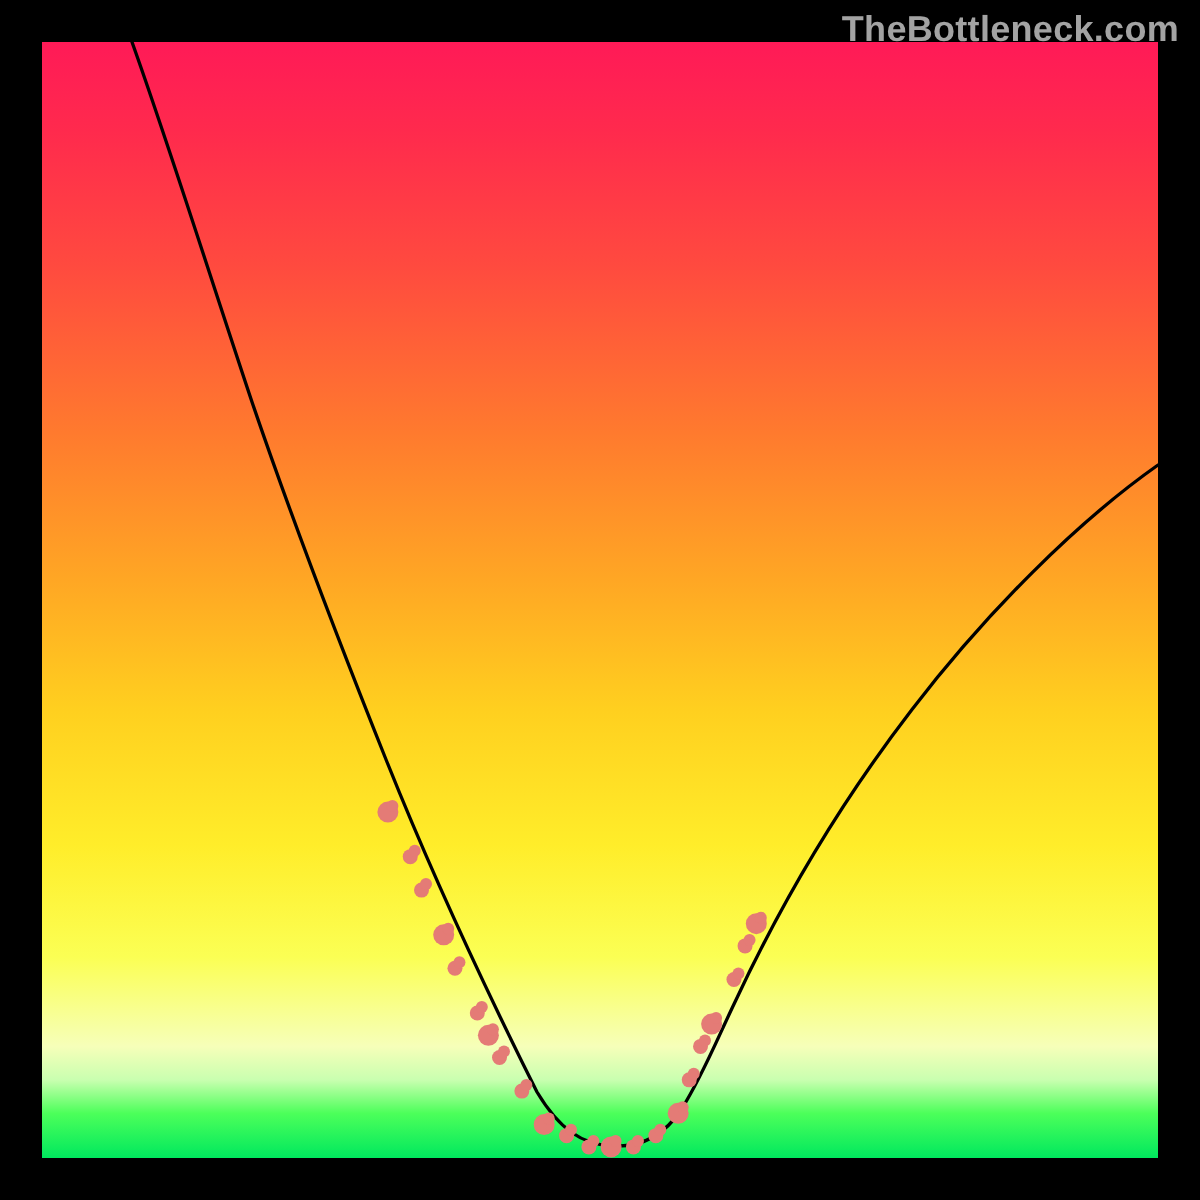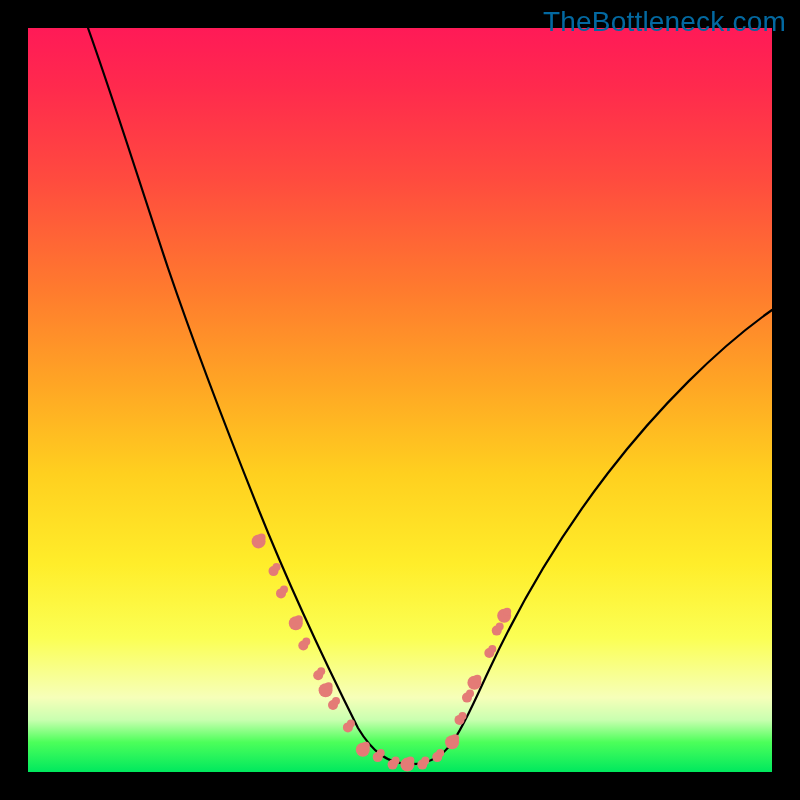--- a/index.html
+++ b/index.html
@@ -39,24 +39,24 @@
       #f6ffb9 90%,
       #c9ffb0 93%,
       #4cff5a 96%,
       #00e85e 100%
     );
   }
   .watermark {
     position: absolute;
     top: 6px;
     right: 14px;
-    color: #0369a1;
-    font-size: 28px;
+    color: #a3a3a3;
+    font-size: 24px;
     letter-spacing: 0.2px;
-    font-weight: 400;
+    font-weight: 700;
   }
   svg.curve {
     position: absolute;
     top: 0;
     left: 0;
     width: 744px;
     height: 744px;
     overflow: visible;
   }
   .main-path {

